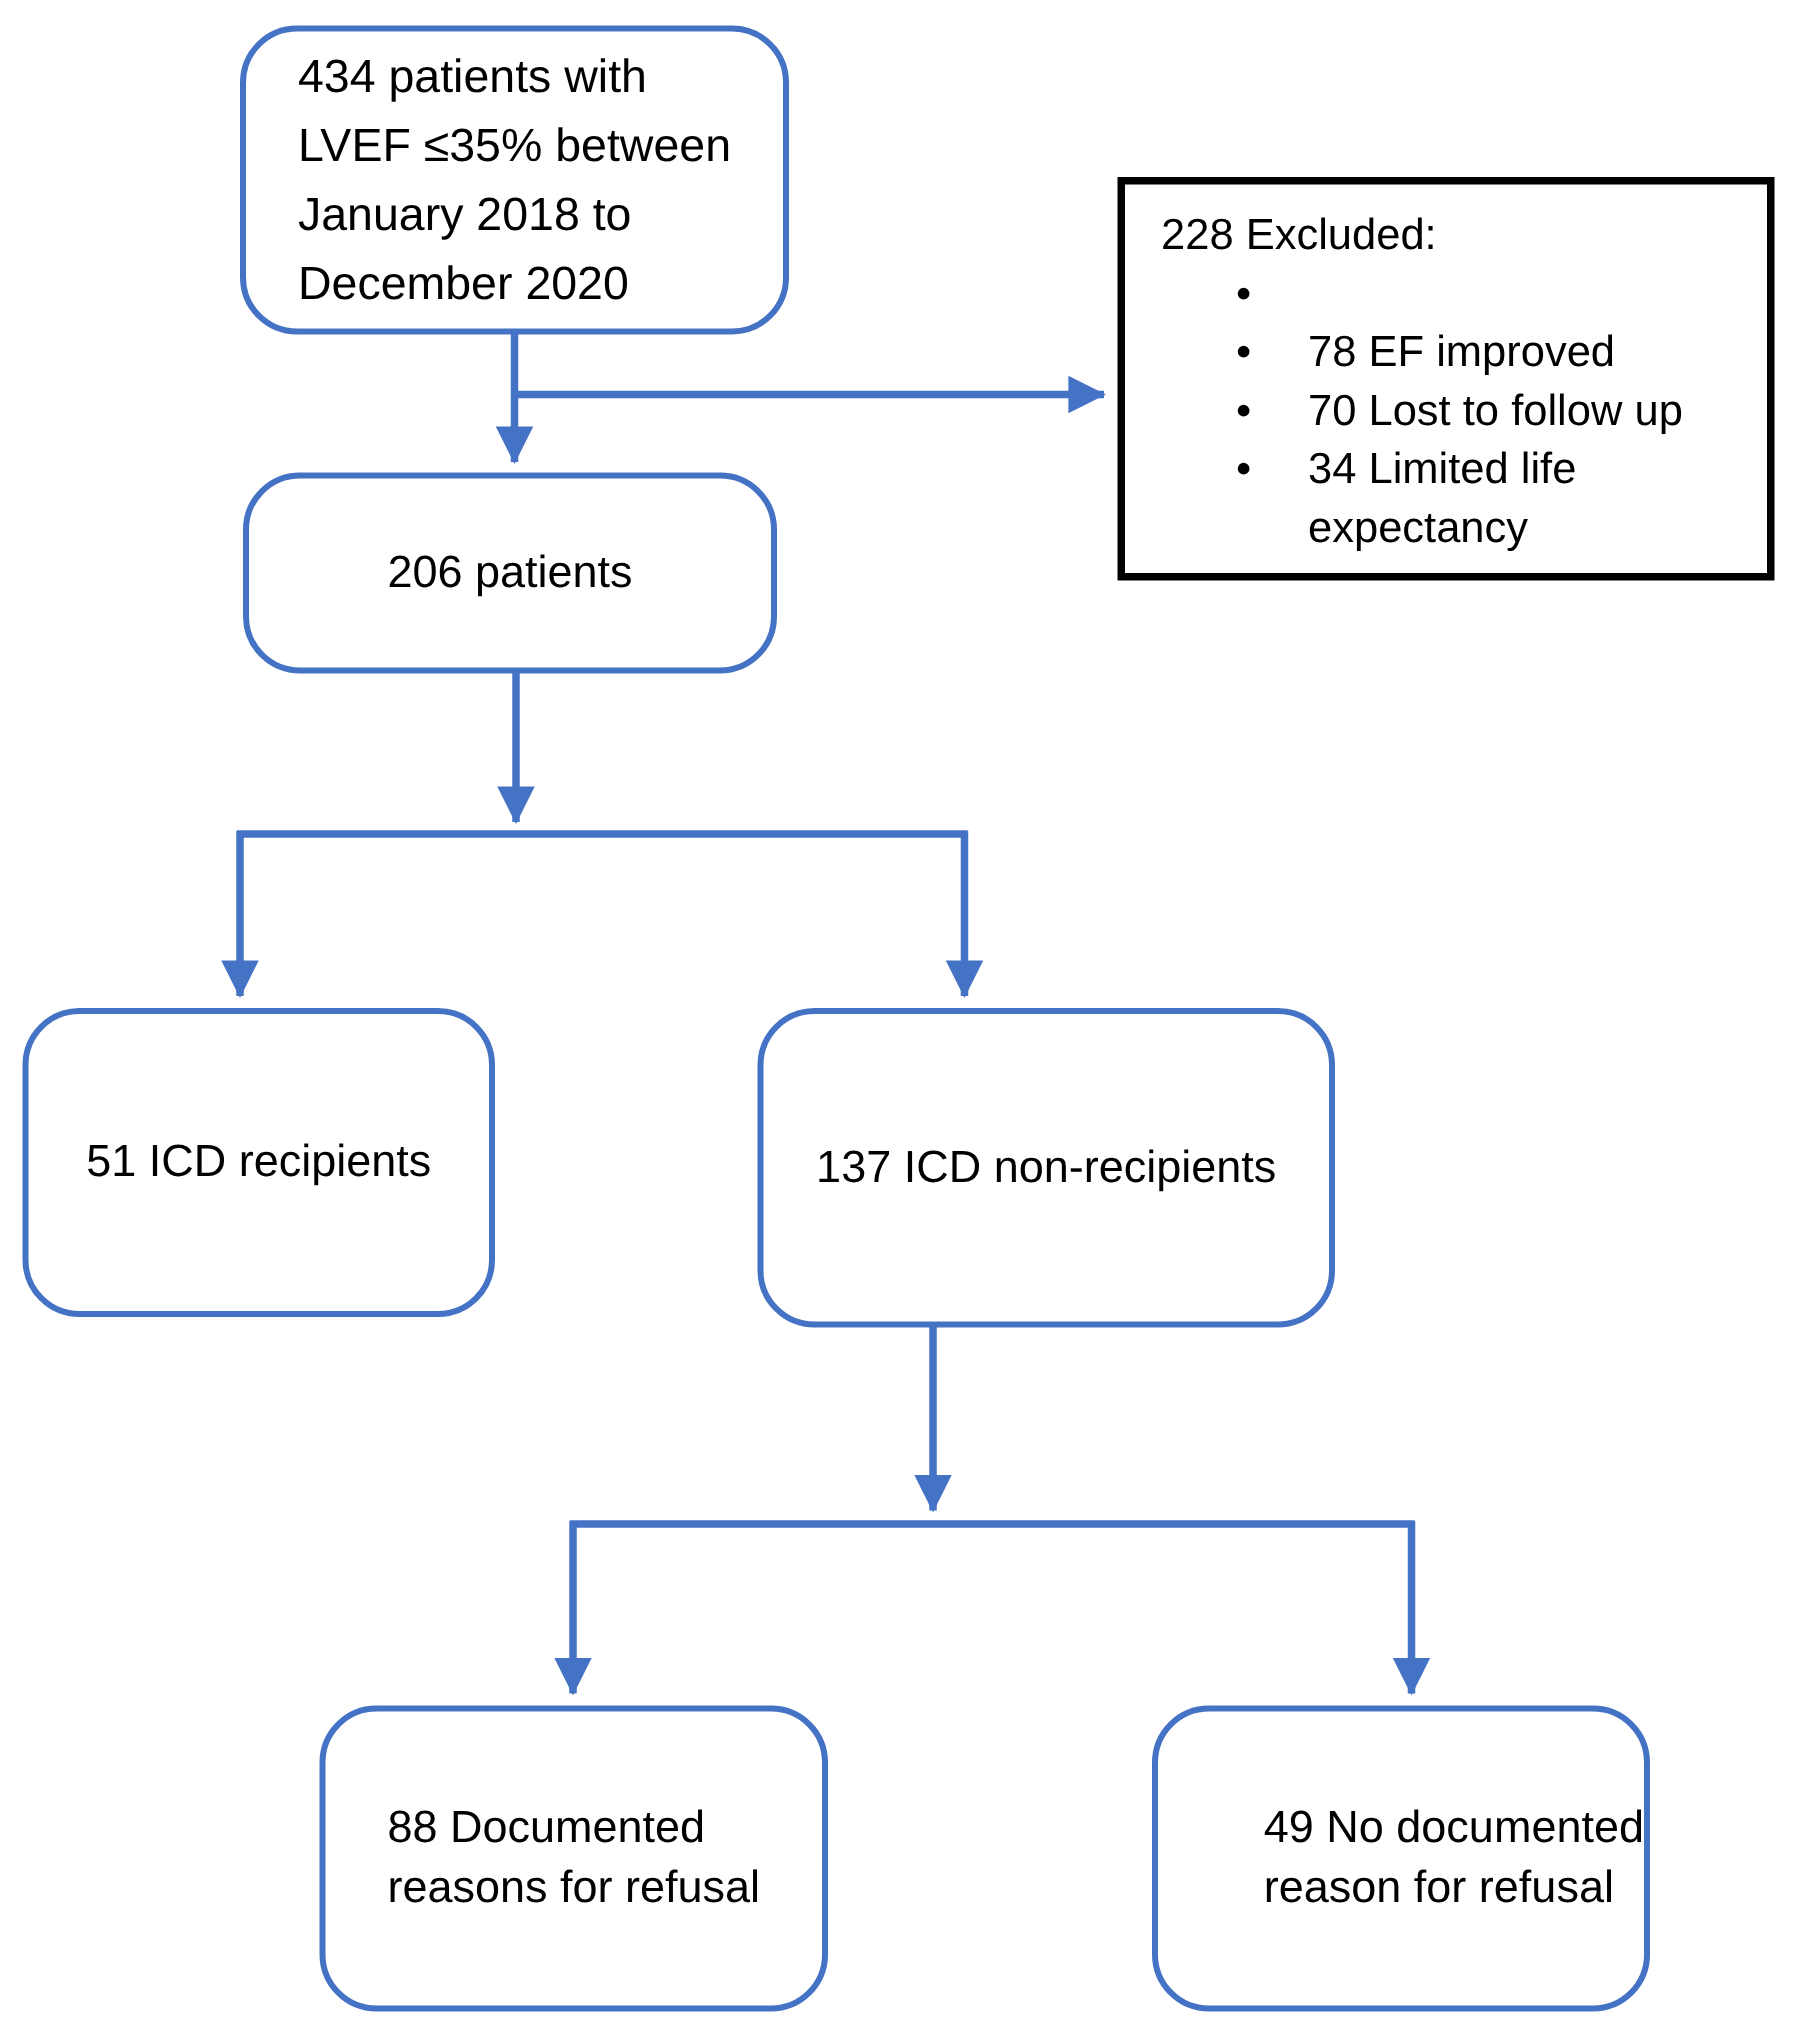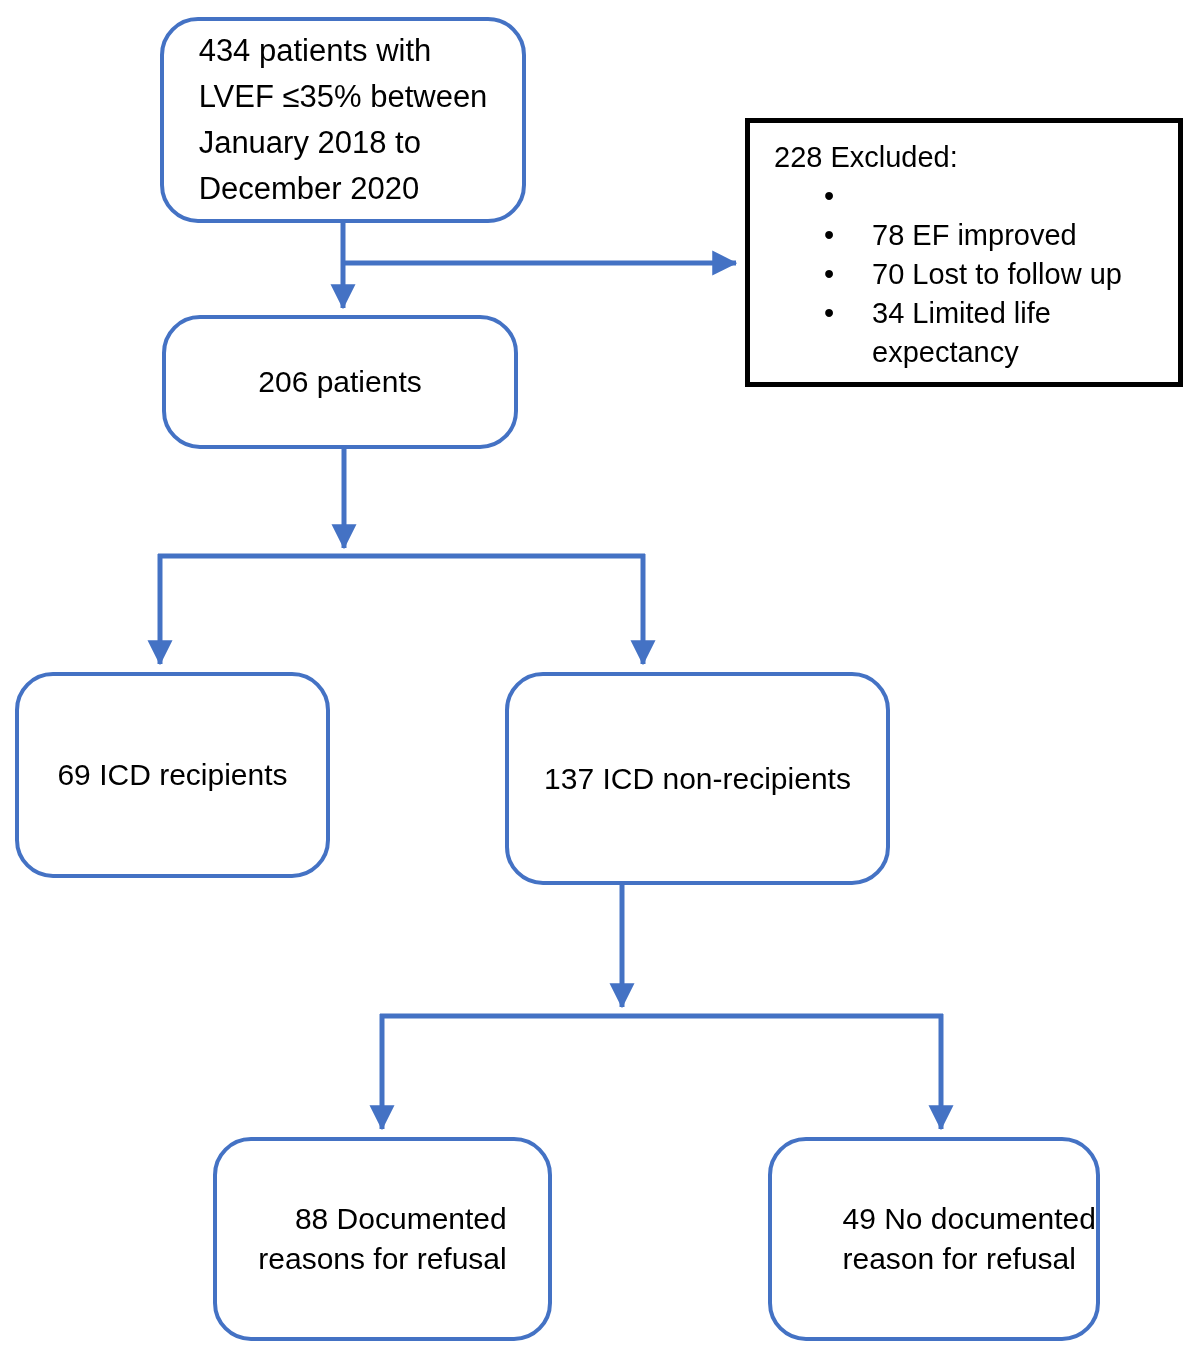--- a/index.html
+++ b/index.html
@@ -70,21 +70,21 @@
   .cohort         { left: 162px;  top: 315px;  width: 356px; height: 134px; }
   .cohort .txt    { font-size: 30px; }
 
   .recipients     { left: 15px;   top: 672px;  width: 315px; height: 206px; }
   .recipients .txt { font-size: 30px; }
 
   .non-recipients { left: 473px;  top: 672px;  width: 385px; height: 213px; margin-left: 32px; }
   .non-recipients .txt { font-size: 30px; }
 
   .documented     { left: 213px;  top: 1137px; width: 339px; height: 204px; }
-  .documented .txt { font-size: 30px; line-height: 40px; text-align: right; }
+  .documented .txt { font-size: 30px; line-height: 40px; }
 
   .no-documented  { left: 768px;  top: 1137px; width: 332px; height: 204px; justify-content: flex-end; }
   .no-documented .txt { font-size: 30px; line-height: 40px; }
 </style>
 </head>
 <body>
 
 <div class="canvas">
 
   <svg class="connectors" viewBox="0 0 1200 1360" xmlns="http://www.w3.org/2000/svg">
@@ -135,21 +135,21 @@
         <span class="excluded-item-text">34 Limited life expectancy</span>
       </li>
     </ul>
   </div>
 
   <div class="box blue cohort">
     <div class="txt center">206 patients</div>
   </div>
 
   <div class="box blue recipients">
-    <div class="txt center">69 ICD recipients</div>
+    <div class="txt center">51 ICD recipients</div>
   </div>
 
   <div class="box blue non-recipients">
     <div class="txt center">137 ICD non-recipients</div>
   </div>
 
   <div class="box blue documented">
     <div class="txt left">88 Documented
 reasons for refusal</div>
   </div>

